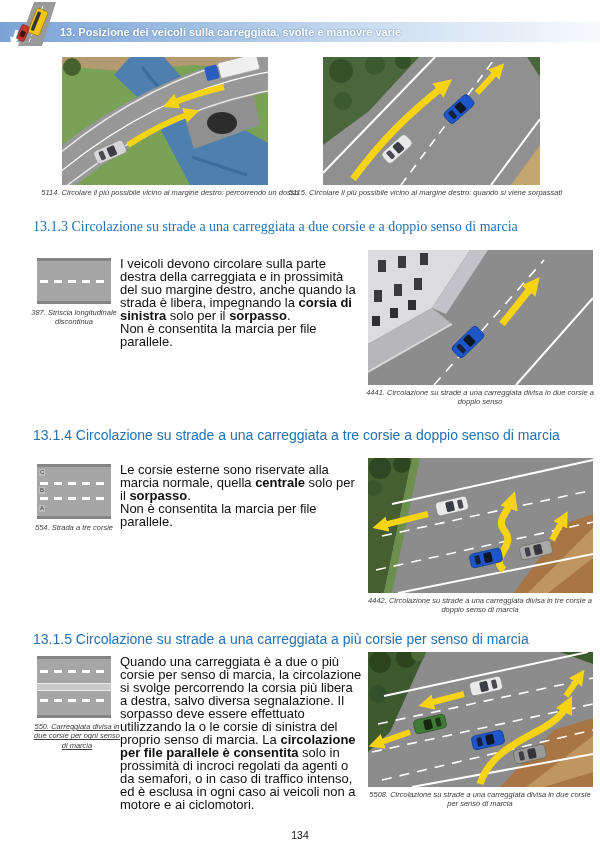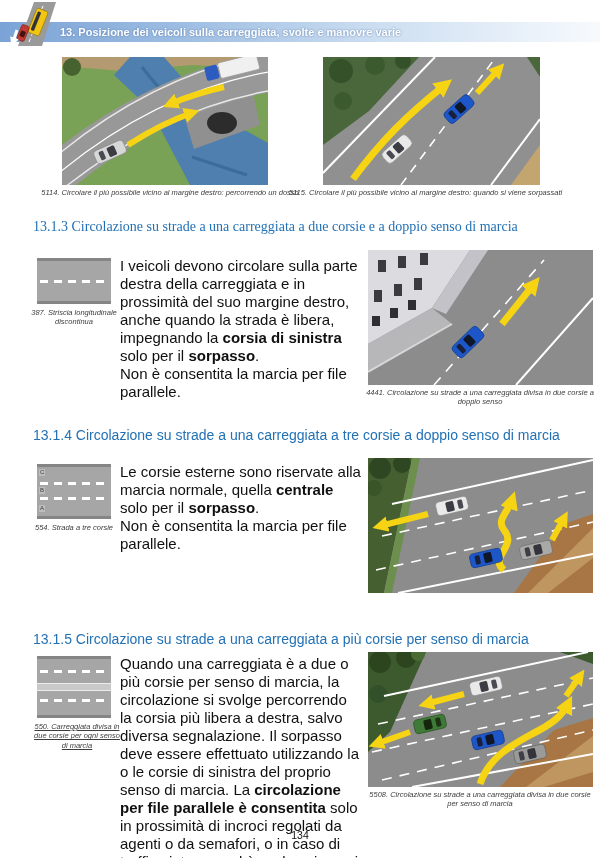--- a/index.html
+++ b/index.html
@@ -8,21 +8,21 @@
   .page { position:relative; width:600px; height:858px; background:#fff; overflow:hidden;padding-left:10px; }
   .abs { position:absolute; }
 
   .banner { top:22px; left:0; width:600px; height:20px;
     background:linear-gradient(90deg,#7ba3d6 0%, #9dbde2 30%, #cfe0f2 65%, #f7fafd 100%); }
   .banner span { display:block; padding-left:60px; line-height:20px; font-size:11px;
     font-weight:bold; color:#ffffff; text-shadow:0 0 2px rgba(80,115,165,.9); white-space:nowrap; }
   .logo { top:2px; left:8px; width:48px; height:44px; z-index:3; }
 
   .h { color:#2271b5; font-size:14px; line-height:16.5px; }
-  .bodytxt { font-size:15px; line-height:18px; color:#101010; }
+  .bodytxt { font-size:13px; line-height:13px; color:#101010; }
   .bodytxt p { margin:0; }
   .cap { font-style:italic; font-size:7.5px; line-height:9.3px; color:#3c3c3c; text-align:center; }
 
   figure { position:absolute; margin:0; }
   figure svg { display:block; width:100%; height:100%; }
 
   .sign { position:absolute; background:#a6a6a6; border-top:3px solid #858585; border-bottom:3px solid #858585; }
   .dashline { position:absolute; left:3px; right:3px; height:3px;
     background:repeating-linear-gradient(90deg,#ffffff 0 8px, rgba(0,0,0,0) 8px 14px); }
   .lane-label { position:absolute; left:2px; font-size:6px; line-height:7px; color:#3c3c44; background:#bdbdbd; padding:0 1px; }
@@ -226,20 +226,21 @@
         <rect x="-2" y="-5" width="8" height="10" rx="1.5" fill="#101726"></rect>
         <rect x="-11" y="-4.5" width="5" height="9" rx="1.5" fill="#18203a"></rect>
       </g>
       <g transform="translate(168,92) rotate(-13)">
         <rect x="-16" y="-7" width="32" height="14" rx="4" fill="#a9a9a7" stroke="#6f6f6d" stroke-width="0.7"></rect>
         <rect x="-2" y="-5" width="8" height="10" rx="1.5" fill="#34343a"></rect>
         <rect x="-11" y="-4.5" width="5" height="9" rx="1.5" fill="#3e3e46"></rect>
       </g>
     </svg>
   </figure>
+  <div class="abs cap" style="left:365px; top:596px; width:230px;">4442. Circolazione su strade a una carreggiata divisa in tre corsie a doppio senso di marcia</div>
 
   <div class="abs h" style="left:33px; top:631px; width:578px;">13.1.5 Circolazione su strade a una carreggiata a più corsie per senso di marcia</div>
 
   <div class="sign" style="left:37px; top:656px; width:74px; height:62px;">
     <div class="dashline" style="top:20%;"></div>
     <div class="divider-band" style="top:50%; margin-top:-4px;"></div>
     <div class="dashline" style="top:72%;"></div>
   </div>
   <div class="abs cap" style="left:32px; top:722px; width:90px;text-decoration:underline;">550. Carreggiata divisa in due corsie per ogni senso di marcia</div>
 

